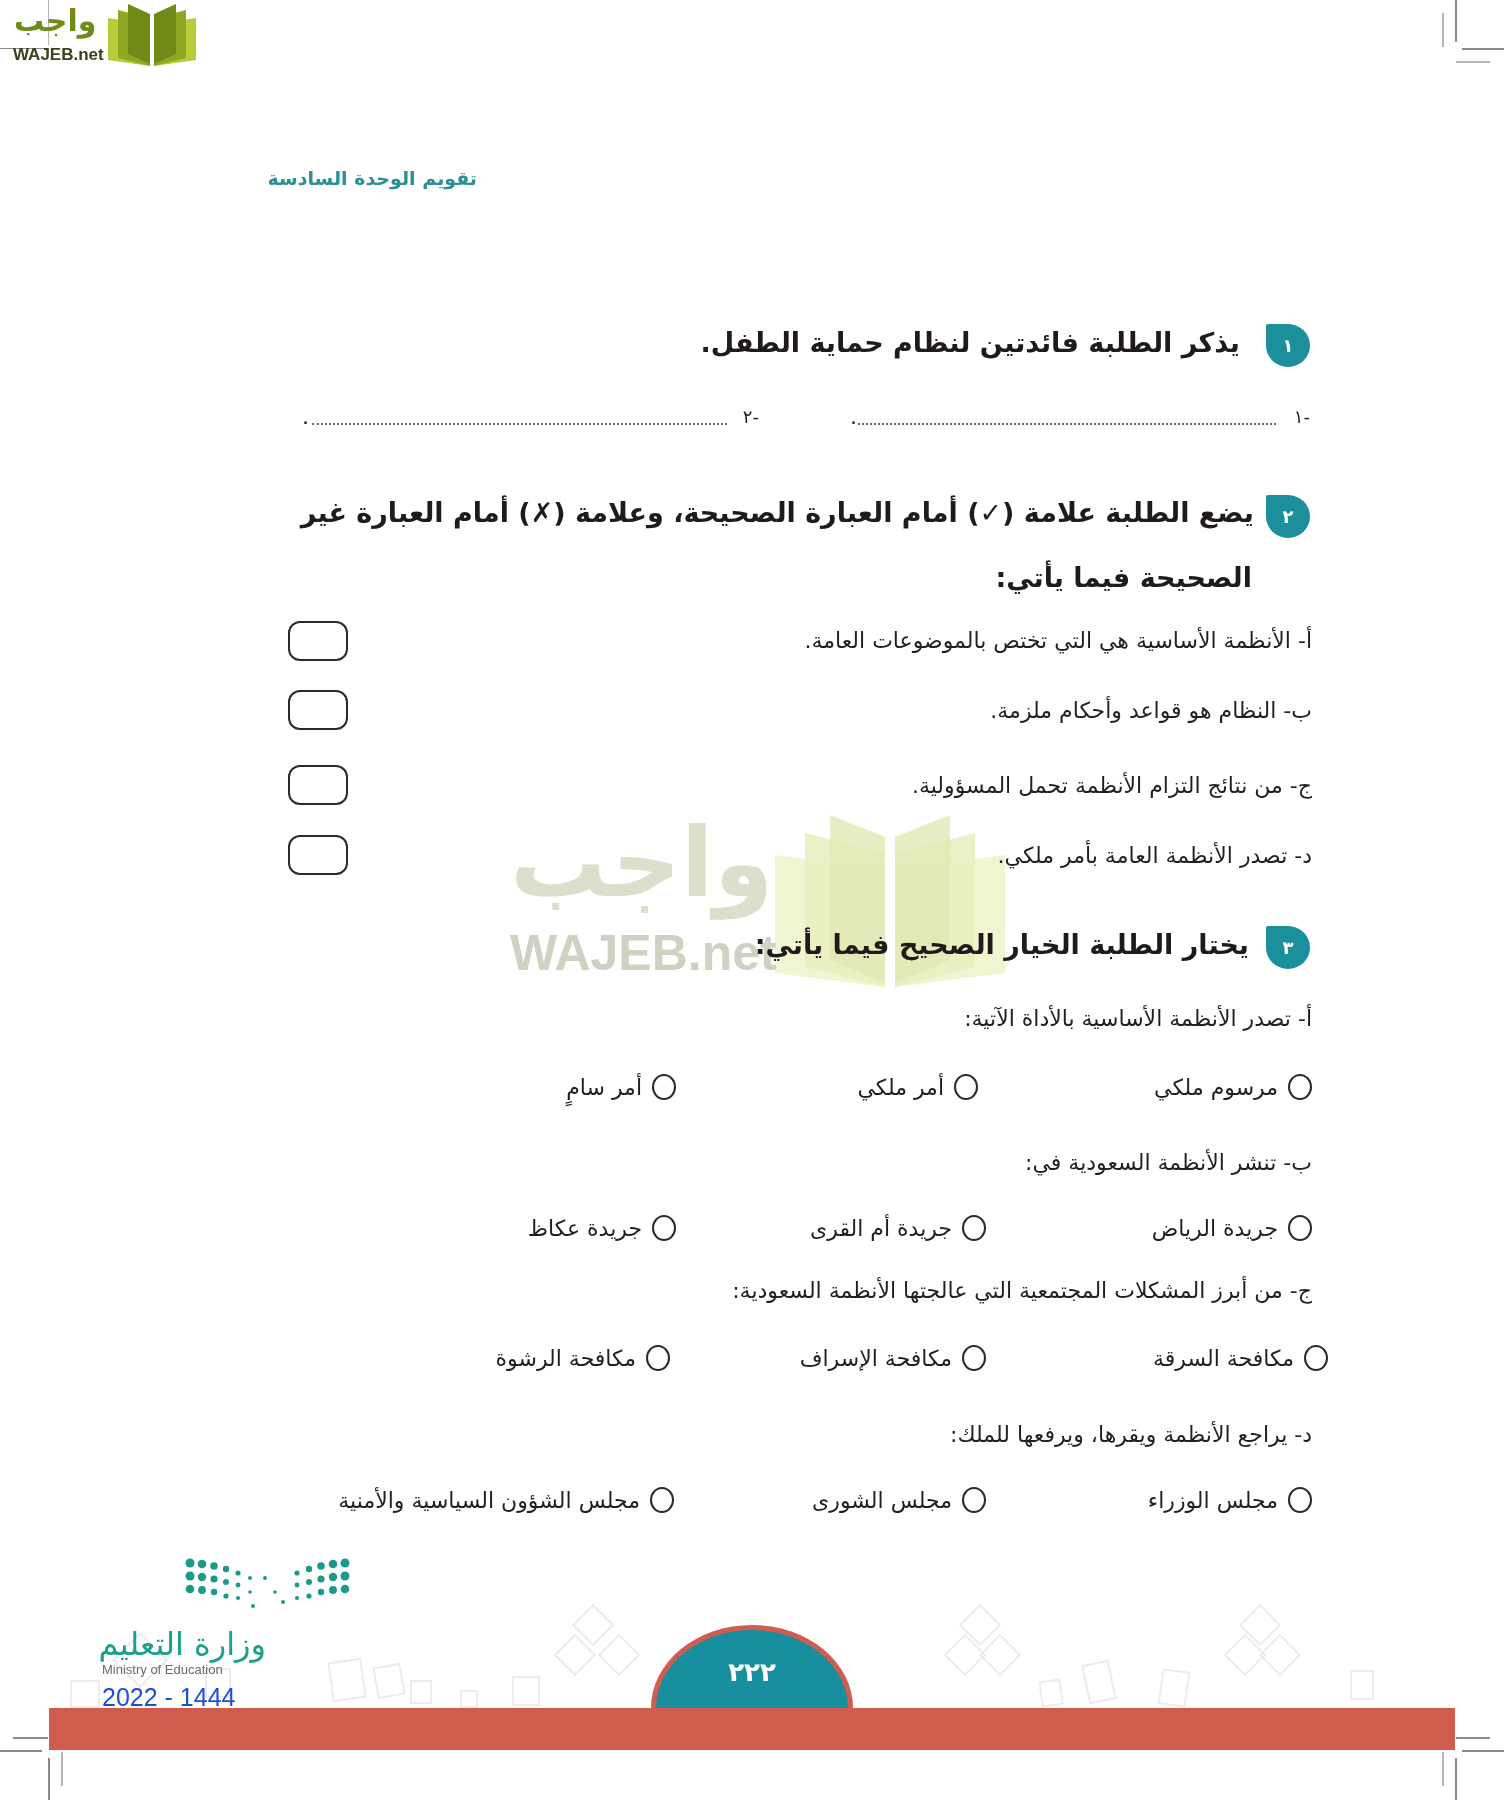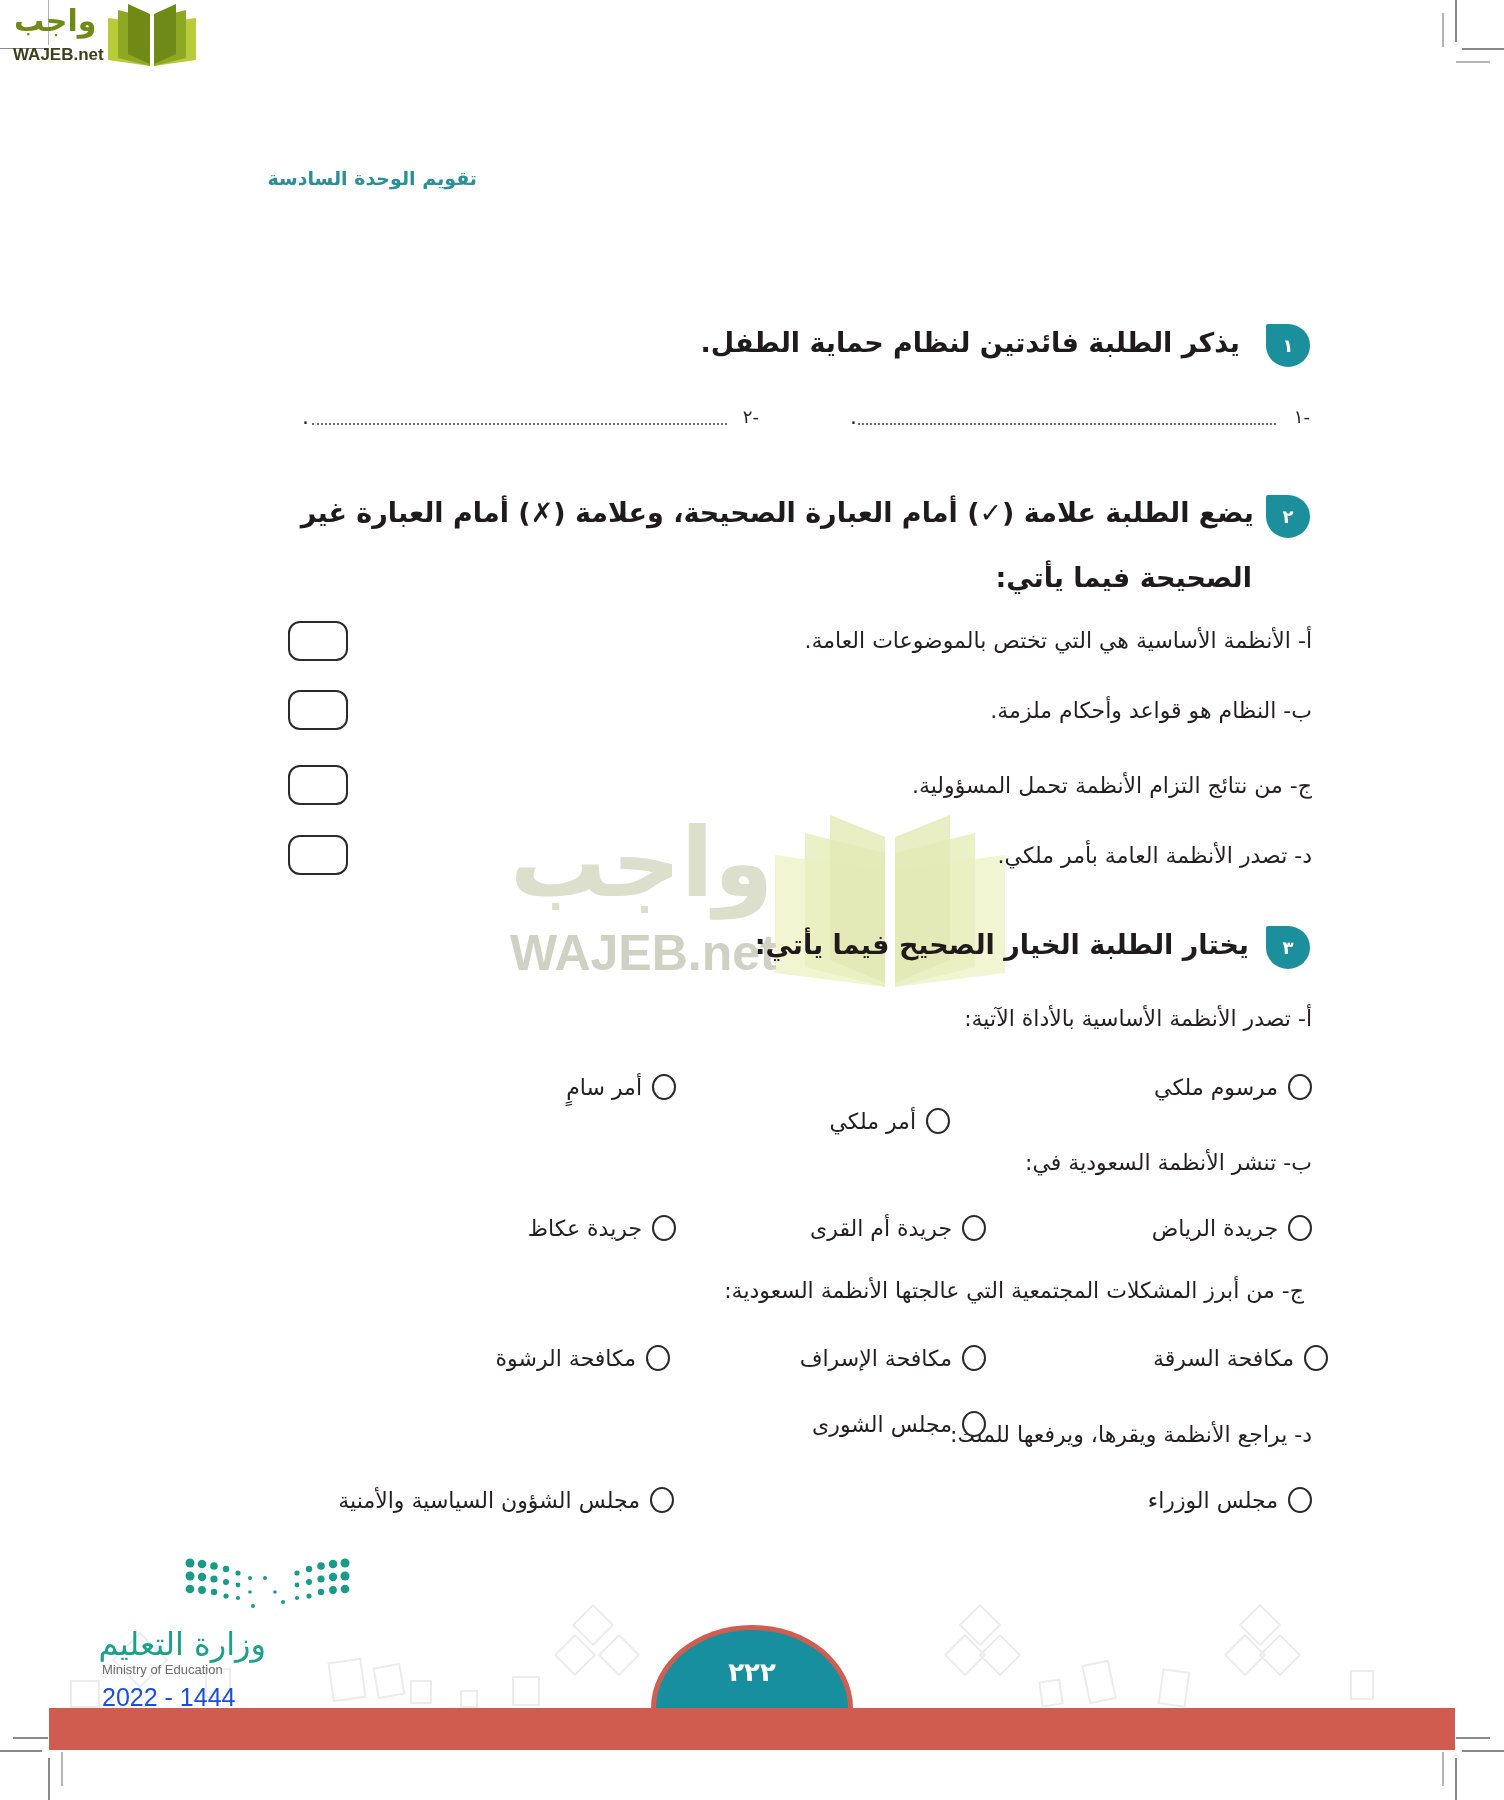--- a/index.html
+++ b/index.html
@@ -104,21 +104,21 @@
 <div class="answer-box" style="left:288px;top:835px;"></div>
 
 <div class="badge" style="left:1266px;top:926px;">٣</div>
 <div class="abs q-title rtl" style="right:255px;top:929px;">يختار الطلبة الخيار الصحيح فيما يأتي:</div>
 
 <div class="abs item rtl" style="right:192px;top:1006px;">أ- تصدر الأنظمة الأساسية بالأداة الآتية:</div>
 <label class="opt" style="right:192px;top:1074px;">
   <span class="radio"></span>
   <span>مرسوم ملكي</span>
 </label>
-<label class="opt" style="right:554px;top:1074px;margin-top:34px;">
+<label class="opt" style="right:526px;top:1074px;">
   <span class="radio"></span>
   <span>أمر ملكي</span>
 </label>
 <label class="opt" style="right:828px;top:1074px;">
   <span class="radio"></span>
   <span>أمر سامٍ</span>
 </label>
 
 <div class="abs item rtl" style="right:192px;top:1150px;">ب- تنشر الأنظمة السعودية في:</div>
 <label class="opt" style="right:192px;top:1215px;justify-content:space-between;">
@@ -127,40 +127,40 @@
 </label>
 <label class="opt" style="right:518px;top:1215px;">
   <span class="radio"></span>
   <span>جريدة أم القرى</span>
 </label>
 <label class="opt" style="right:828px;top:1215px;">
   <span class="radio"></span>
   <span>جريدة عكاظ</span>
 </label>
 
-<div class="abs item rtl" style="right:200px;top:1278px;">ج- من أبرز المشكلات المجتمعية التي عالجتها الأنظمة السعودية:</div>
+<div class="abs item rtl" style="right:192px;top:1278px;">ج- من أبرز المشكلات المجتمعية التي عالجتها الأنظمة السعودية:</div>
 <label class="opt" style="right:176px;top:1345px;justify-content:space-between;">
   <span class="radio"></span>
   <span>مكافحة السرقة</span>
 </label>
 <label class="opt" style="right:518px;top:1345px;">
   <span class="radio"></span>
   <span>مكافحة الإسراف</span>
 </label>
 <label class="opt" style="right:834px;top:1345px;">
   <span class="radio"></span>
   <span>مكافحة الرشوة</span>
 </label>
 
 <div class="abs item rtl" style="right:192px;top:1422px;">د- يراجع الأنظمة ويقرها، ويرفعها للملك:</div>
 <label class="opt" style="right:192px;top:1487px;">
   <span class="radio"></span>
   <span>مجلس الوزراء</span>
 </label>
-<label class="opt" style="right:518px;top:1411px;">
+<label class="opt" style="right:518px;top:1487px;">
   <span class="radio"></span>
   <span>مجلس الشورى</span>
 </label>
 <label class="opt" style="right:830px;top:1487px;">
   <span class="radio"></span>
   <span>مجلس الشؤون السياسية والأمنية</span>
 </label>
 
 <div>
   <div class="pattern" style="left:70px;top:1680px;width:30px;height:28px;"></div>

